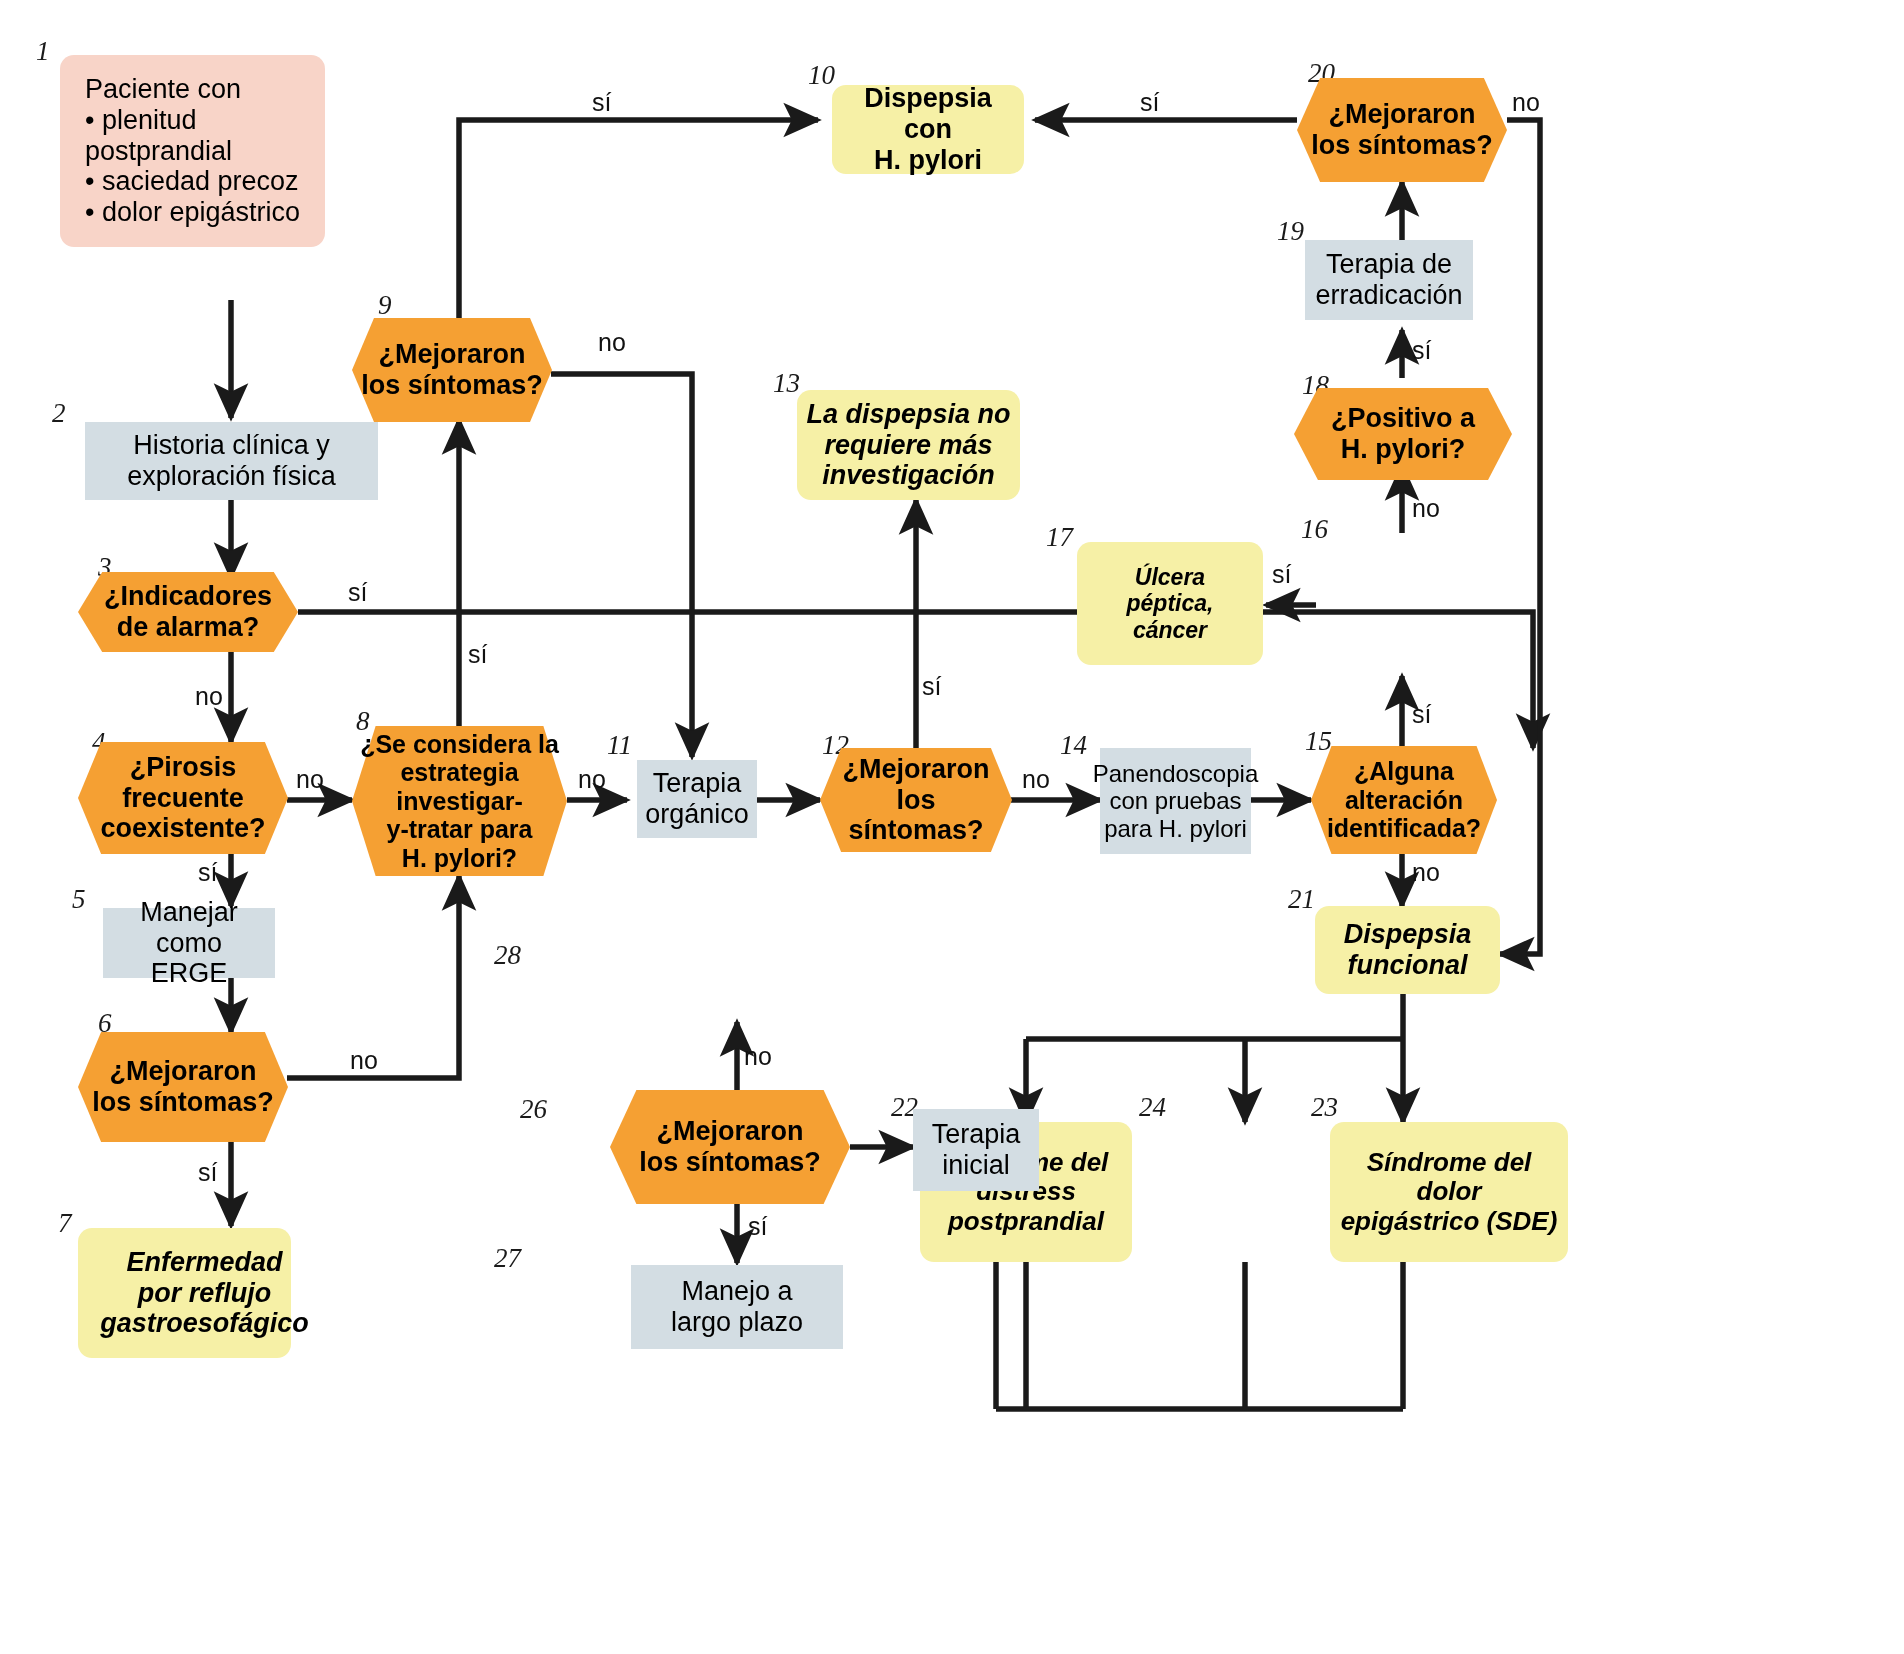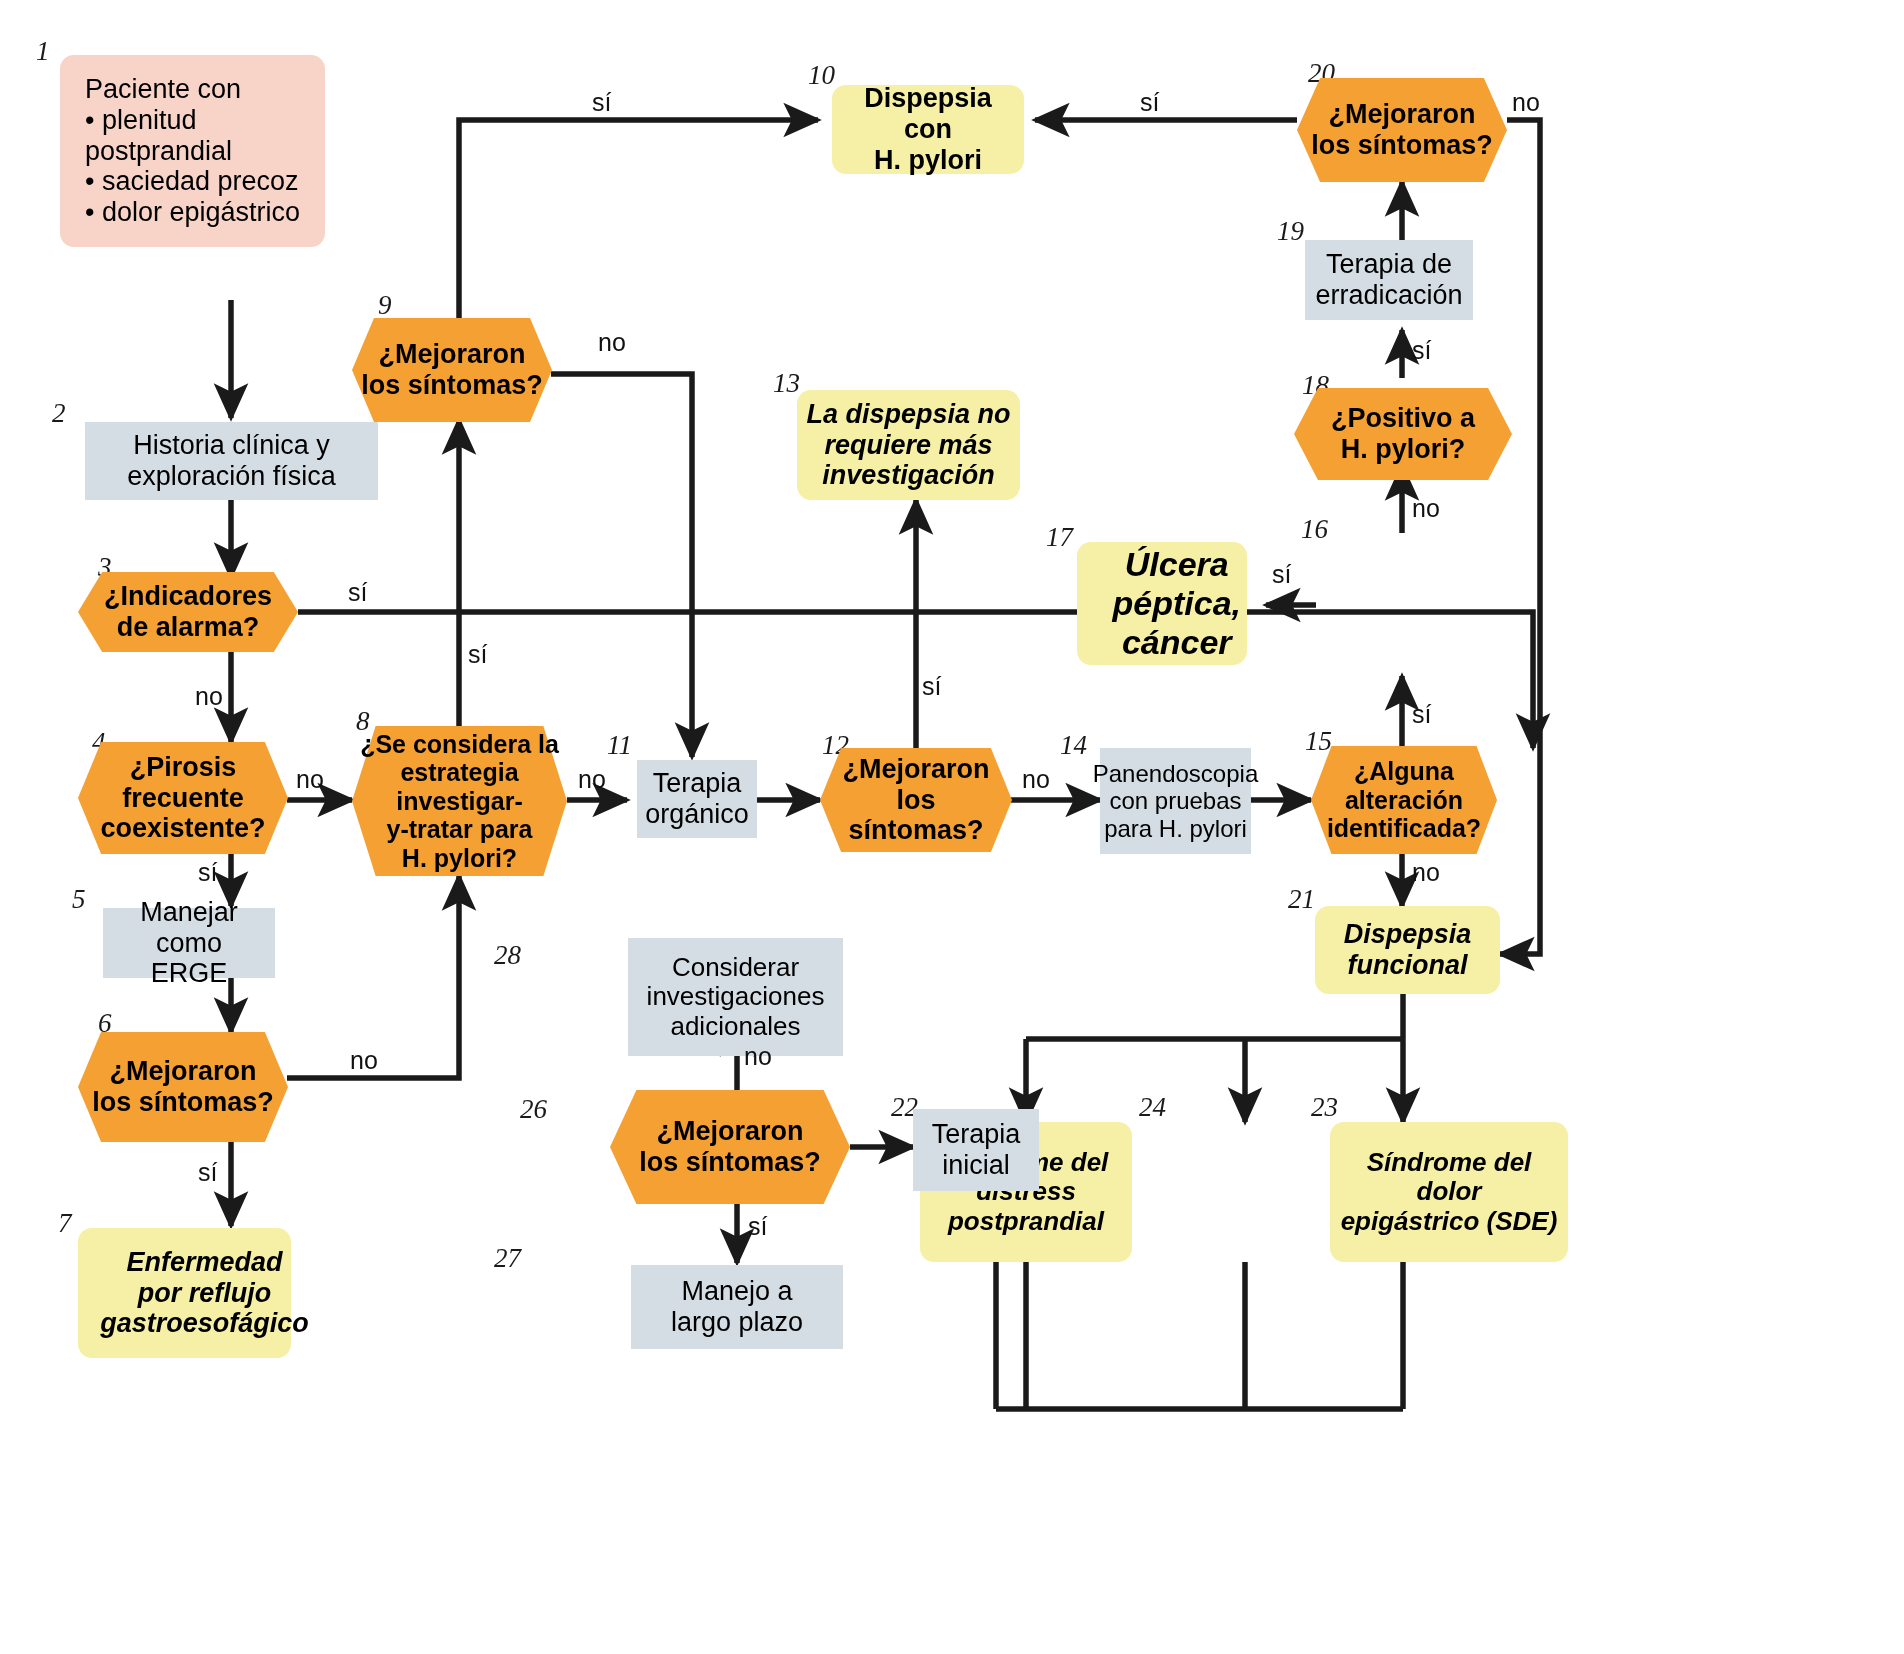--- a/index.html
+++ b/index.html
@@ -196,21 +196,21 @@
   <div class="node fill-blue" style="left:1100px;top:748px;width:151px;height:106px;font-size:24px;">
     <span class="txt"><span>Panendoscopia</span><br><span>con pruebas</span><br><span>para H. pylori</span></span>
   </div>
 
   <div class="node hex" style="left:1311px;top:746px;width:186px;height:108px;font-size:25px;">
     <div class="hexshape"></div>
     <span class="txt hexlabel bold"><span>¿Alguna</span><br><span>alteración</span><br><span>identificada?</span></span>
   </div>
 
 
-  <div class="node rrect fill-yellow" style="left:1077px;top:542px;width:170px;height:123px;font-size:34px;justify-content:flex-end;">
+  <div class="node rrect fill-yellow" style="left:1077px;top:542px;width:186px;height:123px;font-size:23px;">
     <span class="txt ital"><span>Úlcera</span><br><span>péptica,</span><br><span>cáncer</span></span>
   </div>
 
   <div class="node hex" style="left:1294px;top:388px;width:218px;height:92px;font-size:27px;">
     <div class="hexshape"></div>
     <span class="txt hexlabel bold"><span>¿Positivo a</span><br><span>H. pylori?</span></span>
   </div>
 
   <div class="node fill-blue" style="left:1305px;top:240px;width:168px;height:80px;font-size:27px;">
     <span class="txt"><span>Terapia de</span><br><span>erradicación</span></span>
@@ -240,23 +240,20 @@
 
   <div class="node hex" style="left:610px;top:1090px;width:240px;height:114px;font-size:27px;">
     <div class="hexshape"></div>
     <span class="txt hexlabel bold"><span>¿Mejoraron</span><br><span>los síntomas?</span></span>
   </div>
 
   <div class="node fill-blue" style="left:631px;top:1265px;width:212px;height:84px;font-size:27px;">
     <span class="txt"><span>Manejo a</span><br><span>largo plazo</span></span>
   </div>
 
-  <div class="node fill-blue" style="left:628px;top:938px;width:215px;height:118px;font-size:26px;">
-    <span class="txt"><span>Considerar</span><br><span>investigaciones</span><br><span>adicionales</span></span>
-  </div>
 
   <div class="elabel" style="left:592px;top:88px">sí</div>
   <div class="elabel" style="left:1140px;top:88px">sí</div>
   <div class="elabel" style="left:1512px;top:88px">no</div>
   <div class="elabel" style="left:598px;top:328px">no</div>
   <div class="elabel" style="left:348px;top:578px">sí</div>
   <div class="elabel" style="left:195px;top:682px">no</div>
   <div class="elabel" style="left:198px;top:858px">sí</div>
   <div class="elabel" style="left:296px;top:765px">no</div>
   <div class="elabel" style="left:198px;top:1158px">sí</div>

